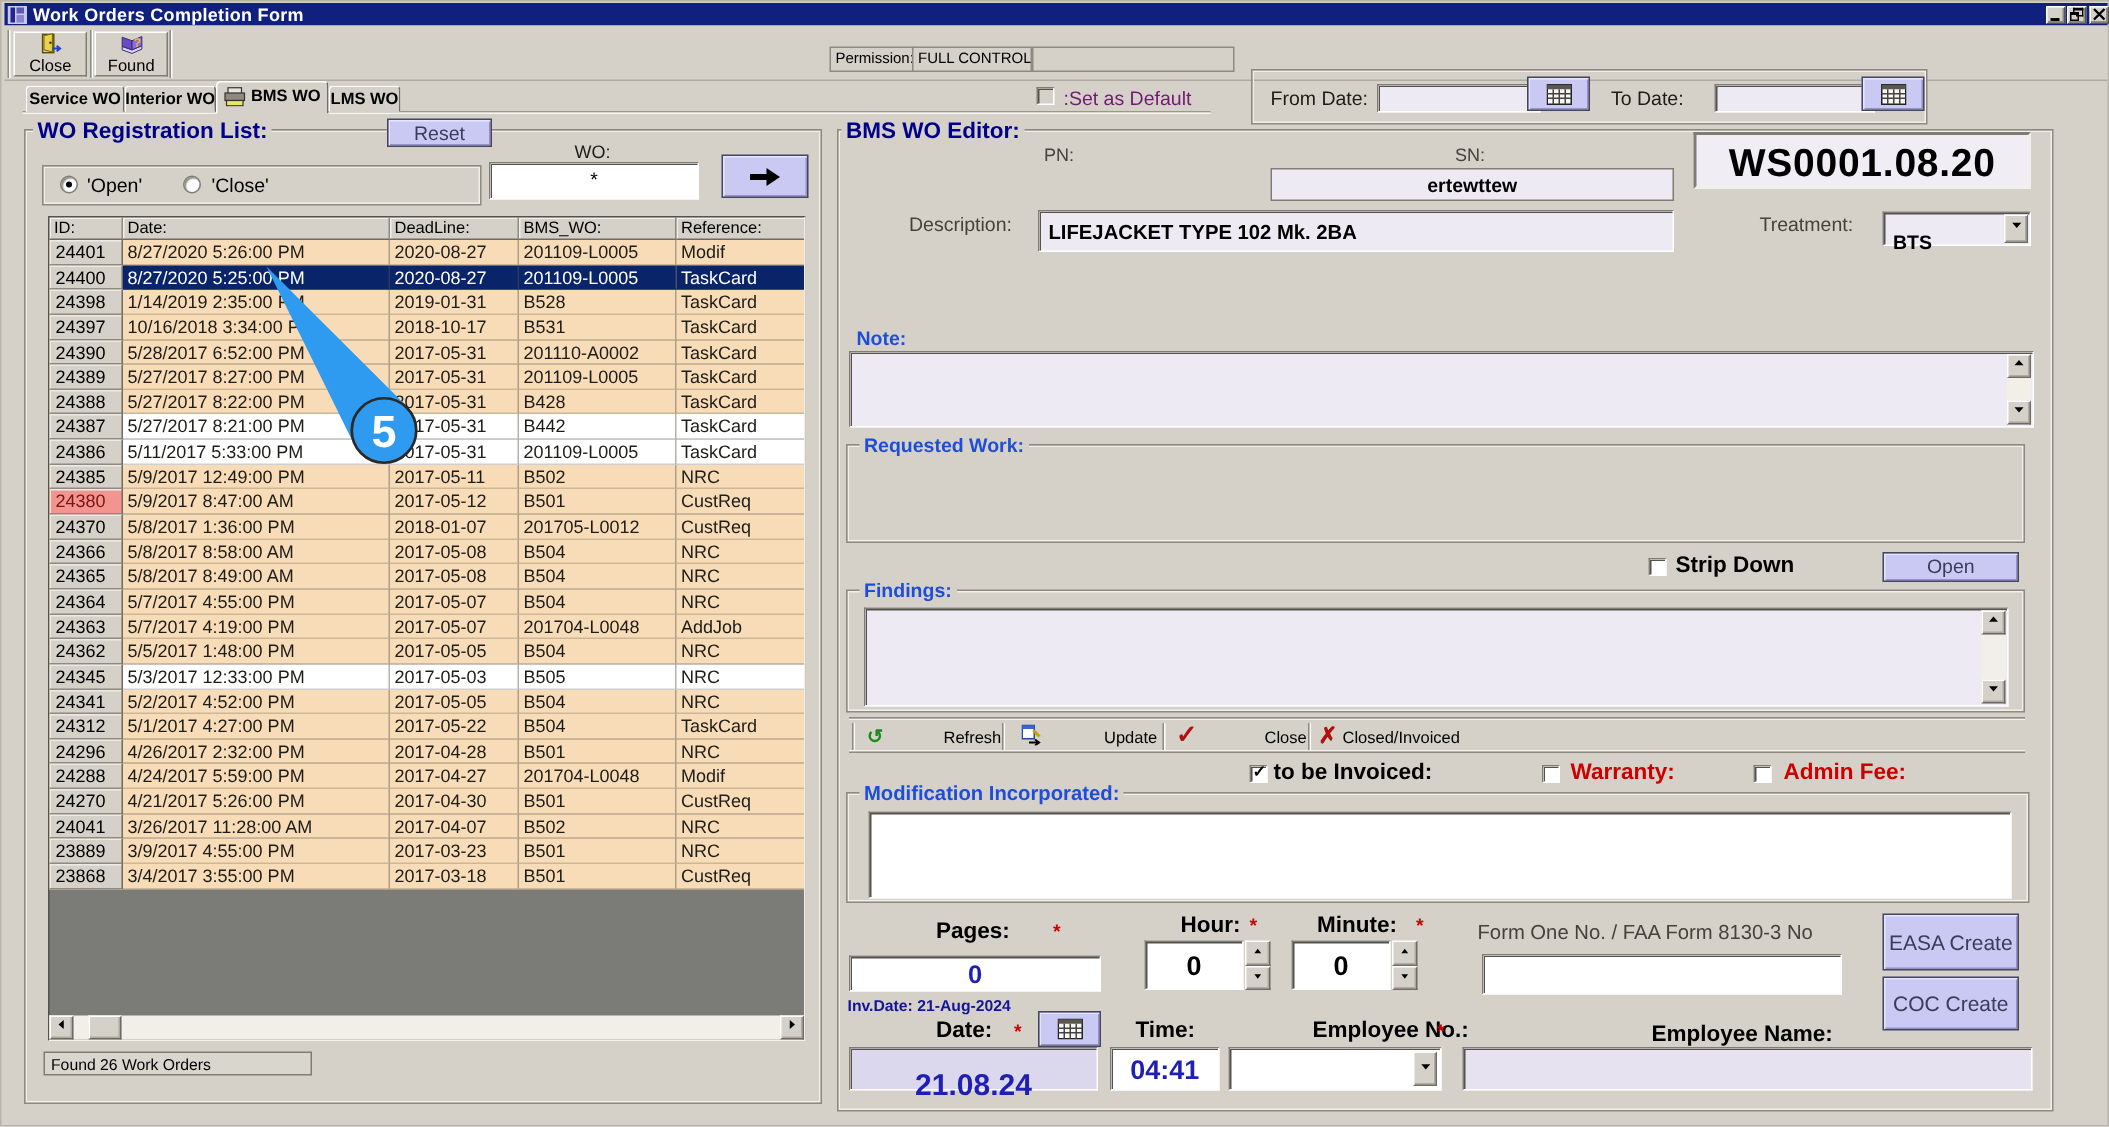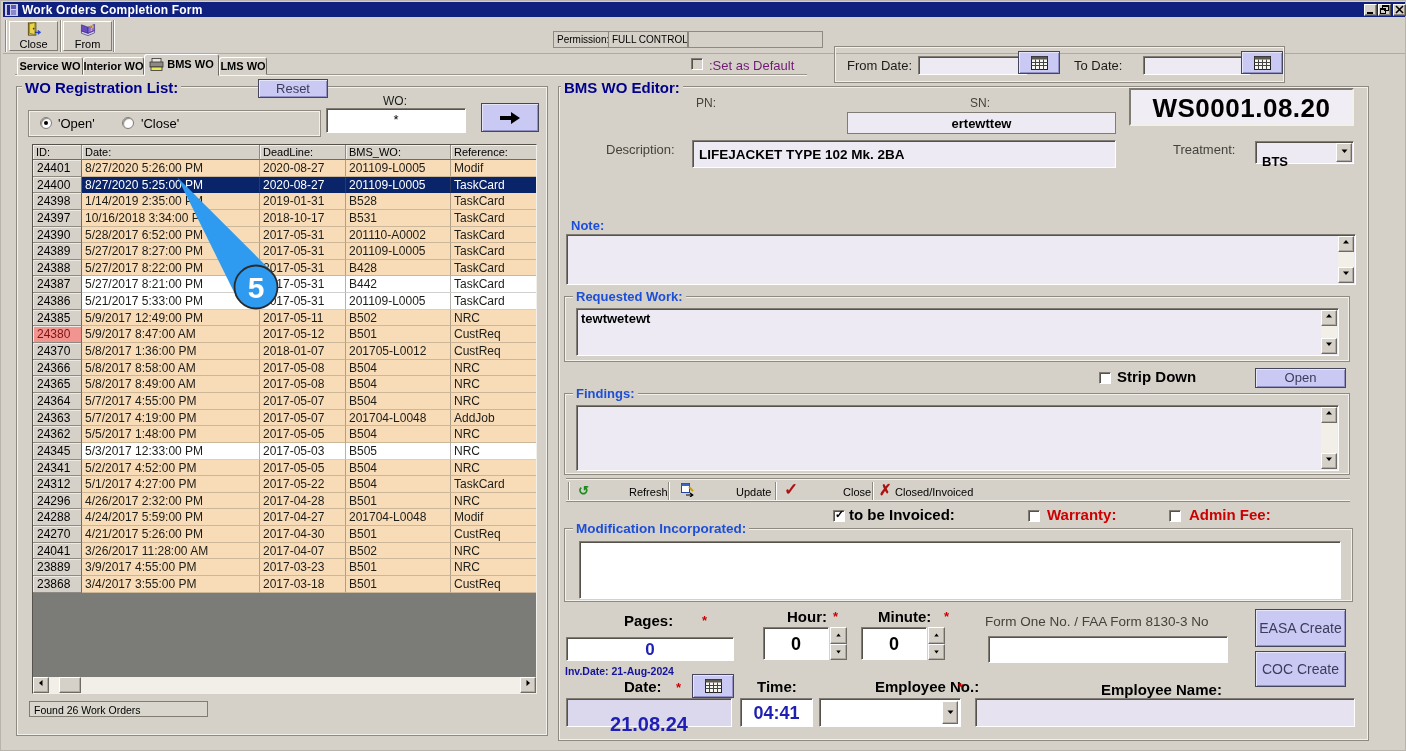--- a/index.html
+++ b/index.html
@@ -121,21 +121,21 @@
       <span class="lbl">Close</span>
     </div>
     <div class="tsep" style="left:57px;"></div>
     <div class="tbtn" style="left:60px;">
       <svg width="18" height="16" viewBox="0 0 18 16">
         <path d="M2 12 L9 14.5 L16 11.5 L16 9 L9 12 L2 9.5 Z" fill="#D8D4F8" stroke="#3A2A7A" stroke-width="0.7"></path>
         <path d="M2 3 L9 5.5 L9 12 L2 9.5 Z" fill="#6A4ABF" stroke="#3A2A7A" stroke-width="0.7"></path>
         <path d="M16 2.5 L9 5.5 L9 12 L16 9 Z" fill="#8A6ADF" stroke="#3A2A7A" stroke-width="0.7"></path>
         <text x="10" y="10" font-size="9" font-weight="bold" fill="#F0C020">?</text>
       </svg>
-      <span class="lbl">From</span>
+      <span class="lbl">Found</span>
     </div>
     <div class="tsep" style="left:110px;"></div>
     <div class="permbox" style="left:550px; width:56px;">
         <span>Permission:</span>
       </div>
     <div class="permbox" style="left:605px; width:80px;">
         <span>FULL CONTROL</span>
       </div>
     <div class="permbox" style="left:685px; width:135px;"></div>
   </div>
@@ -273,21 +273,21 @@
         </div>
         <div class="trow white">
           <div class="idc c0">24387</div>
           <div class="dc c1">5/27/2017 8:21:00 PM</div>
           <div class="dc c2">2017-05-31</div>
           <div class="dc c3">B442</div>
           <div class="dc c4">TaskCard</div>
         </div>
         <div class="trow white">
           <div class="idc c0">24386</div>
-          <div class="dc c1">5/21/2017 5:33:00 PM</div>
+          <div class="dc c1">5/11/2017 5:33:00 PM</div>
           <div class="dc c2">2017-05-31</div>
           <div class="dc c3">201109-L0005</div>
           <div class="dc c4">TaskCard</div>
         </div>
         <div class="trow">
           <div class="idc c0">24385</div>
           <div class="dc c1">5/9/2017 12:49:00 PM</div>
           <div class="dc c2">2017-05-11</div>
           <div class="dc c3">B502</div>
           <div class="dc c4">NRC</div>
@@ -446,31 +446,20 @@
             <path d="M1 5.5 L4 2 L7 5.5 Z" fill="#000"></path>
           </svg></div>
       <div class="vsbtn"><svg width="8" height="8" viewBox="0 0 8 8">
             <path d="M1 2.5 L4 6 L7 2.5 Z" fill="#000"></path>
           </svg></div>
     </div>
   </div>
 
   <div class="abs etched" style="left:563px; top:295px; width:786px; height:66px;"></div>
   <span class="minittl" style="left:572px; top:288px;">Requested Work:</span>
-  <div class="abs txtarea" style="left:575px; top:307px; width:763px; height:48px;">
-    <span style="position:absolute; left:4px; top:2px; font-size:13px; font-weight:bold;">tewtwetewt</span>
-    <div class="vscroll">
-      <div class="vsbtn"><svg width="8" height="8" viewBox="0 0 8 8">
-            <path d="M1 5.5 L4 2 L7 5.5 Z" fill="#000"></path>
-          </svg></div>
-      <div class="vsbtn"><svg width="8" height="8" viewBox="0 0 8 8">
-            <path d="M1 2.5 L4 6 L7 2.5 Z" fill="#000"></path>
-          </svg></div>
-    </div>
-  </div>
 
   <span class="chk abs" style="left:1098px; top:371px;"></span>
   <span class="blabel" style="left:1116px; top:367px;">Strip Down</span>
   <div class="abs lavbtn" style="left:1254px; top:367px; width:91px; height:20px; font-size:13px; line-height:18px;"><span>Open</span></div>
 
   <div class="abs etched" style="left:563px; top:392px; width:786px; height:82px;"></div>
   <span class="minittl" style="left:572px; top:385px;">Findings:</span>
   <div class="abs txtarea" style="left:575px; top:404px; width:763px; height:66px;">
     <span style="position:absolute; left:4px; top:2px; font-size:13px;"></span>
     <div class="vscroll">

